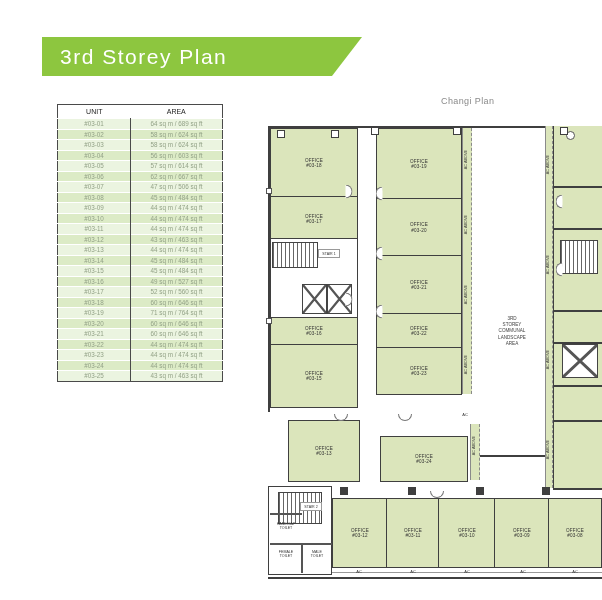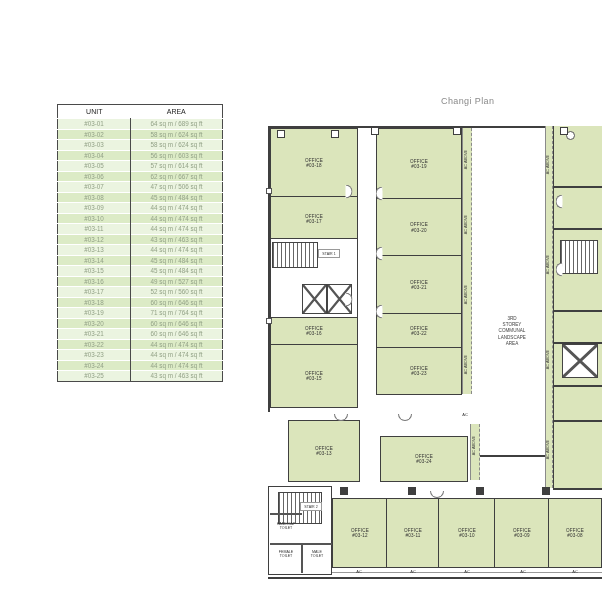--- a/index.html
+++ b/index.html
@@ -48,20 +48,23 @@
   .watermark { position:absolute; left:250px; top:264px; width:352px; text-align:right;
     font-size:46px; font-weight:700; letter-spacing:2px; z-index:9; pointer-events:none; }
   .wfaint { color:rgba(150,150,150,0.30); }
   .wmain  { color:rgba(118,118,118,0.55); }
 </style>
 </head>
 <body>
 
 <div class="canvas">
 
+  <div class="banner">
+    <span>3rd Storey Plan</span>
+  </div>
 
   <table class="unit-table">
     <tbody>
         <tr>
       <th>UNIT</th>
       <th class="c2">AREA</th>
     </tr>
     <tr>
           <td>#03-01</td>
           <td>64 sq m / 689 sq ft</td>

